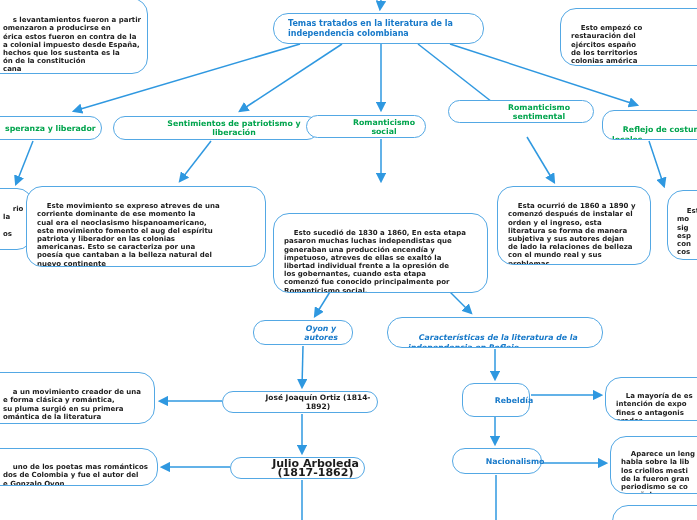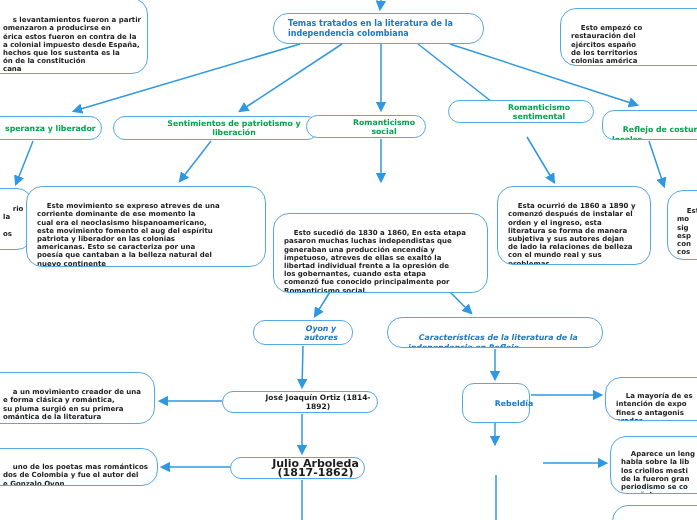--- a/index.html
+++ b/index.html
@@ -34,21 +34,21 @@
   #n-frag-left{left:-55px;top:188px;width:88px;height:62px;padding:8px 0 0 57px;}
   #n-desc-neo{left:26px;top:186px;width:240px;height:81px;}
   #n-desc-social{left:273px;top:185px;width:215px;height:80px;margin-top:28px;}
   #n-desc-sentimental{left:497px;top:186px;width:154px;height:79px;}
   #n-frag-right{left:667px;top:190px;width:80px;height:70px;padding:8px 0 0 9px;}
   #n-works{left:253px;top:320px;width:100px;height:25px;border-radius:12px;}
   #n-characteristics{left:387px;top:317px;width:216px;height:31px;border-radius:15px;
                      padding:5px 0 0 20px;font-size:7.8px;line-height:10px;}
   #n-note-ortiz{left:-140px;top:372px;width:295px;height:52px;padding:7px 6px 0 142px;}
   #n-author-ortiz{left:222px;top:391px;width:156px;height:22px;border-radius:11px;font-size:7.5px;}
-  #n-rebellion{left:462px;top:383px;width:68px;height:40px;border-radius:12px;}
+  #n-rebellion{left:462px;top:383px;width:68px;height:34px;border-radius:12px;}
   #n-note-rebellion{left:605px;top:377px;width:150px;height:44px;padding:6px 6px 0 10px;}
   #n-note-arboleda{left:-140px;top:448px;width:298px;height:38px;padding:6px 6px 0 142px;}
   #n-author-arboleda{left:230px;top:457px;width:135px;height:22px;border-radius:11px;font-size:11px;}
   #n-nationalism{left:452px;top:448px;width:90px;height:26px;border-radius:13px;}
   #n-note-nationalism{left:610px;top:436px;width:150px;height:58px;padding:5px 6px 0 10px;}
   #n-note-period{left:612px;top:505px;width:150px;height:60px;padding:6px 6px 0 12px;}
 </style>
 </head>
 <body>
 
@@ -216,20 +216,23 @@
   <div class="node para frag" id="n-note-arboleda">
     <span>uno de los poetas mas románticos
 dos de Colombia y fue el autor del
 e Gonzalo Oyon</span>
   </div>
 
   <div class="node lbl dark" id="n-author-arboleda">
     <span>Julio Arboleda (1817-1862)</span>
   </div>
 
+  <div class="node lbl blue" id="n-nationalism">
+    <span>Nacionalismo</span>
+  </div>
 
   <div class="node para frag" id="n-note-nationalism">
     <span>Aparece un leng
 habla sobre la lib
 los criollos mesti
 de la fueron gran
 periodismo se co
 españoles.</span>
   </div>
 

